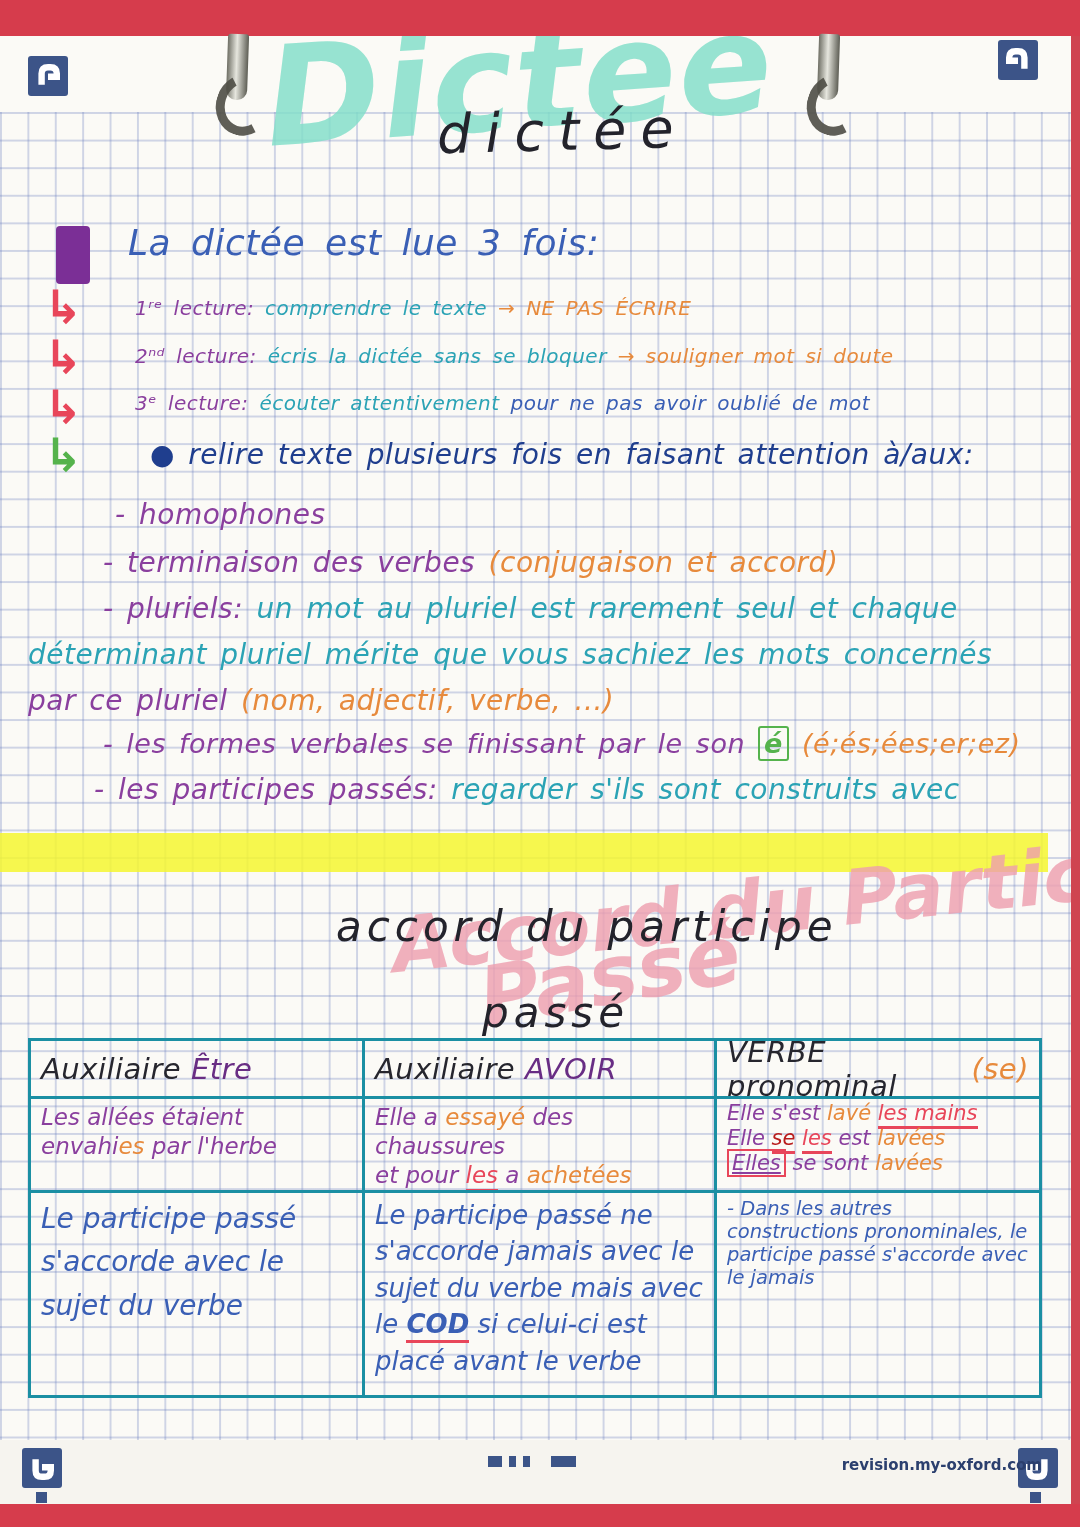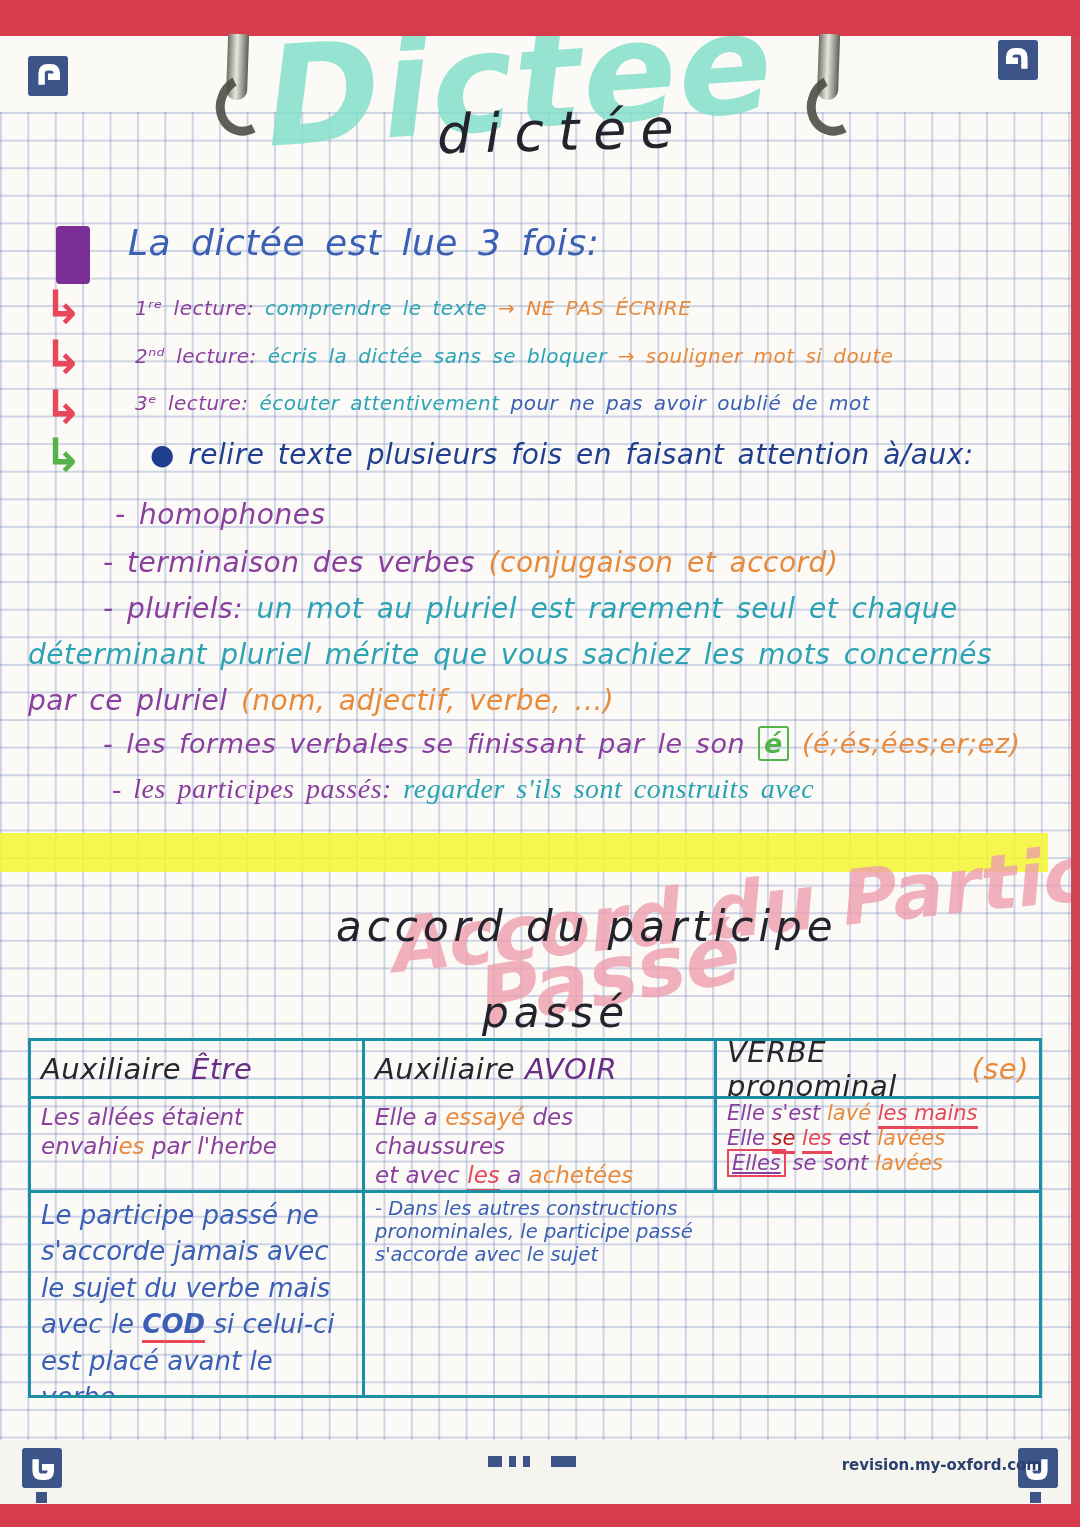--- a/index.html
+++ b/index.html
@@ -145,21 +145,21 @@
   <div class="hw lec" style="left:135px;top:344px;"><span class="seg purple">2ⁿᵈ lecture: </span><span class="seg teal">écris la dictée sans se bloquer </span><span class="seg orange">→ souligner mot si doute</span></div>
   <div class="hw lec" style="left:135px;top:391px;"><span class="seg purple">3ᵉ lecture: </span><span class="seg teal">écouter attentivement </span><span class="seg blue">pour ne pas avoir oublié de mot</span></div>
   <div class="hw lec" style="left:150px;top:438px;font-size:28px;"><span class="seg darkblue">● relire texte plusieurs fois en faisant attention à/aux:</span></div>
 
   <div class="hw pt" style="left:103px;top:498px;margin-left:12px;"><span class="seg purple">- homophones</span></div>
   <div class="hw pt" style="left:103px;top:546px;"><span class="seg purple">- terminaison des verbes </span><span class="seg orange">(conjugaison et accord)</span></div>
   <div class="hw pt" style="left:103px;top:592px;"><span class="seg purple">- pluriels: </span><span class="seg teal">un mot au pluriel est rarement seul et chaque</span></div>
   <div class="hw pt" style="left:28px;top:638px;"><span class="seg teal">déterminant pluriel mérite que vous sachiez les mots concernés</span></div>
   <div class="hw pt" style="left:28px;top:684px;"><span class="seg purple">par ce pluriel </span><span class="seg orange">(nom, adjectif, verbe, ...)</span></div>
   <div class="hw pt" style="left:103px;top:728px;font-size:27px;"><span class="seg purple">- les formes verbales se finissant par le son </span><span class="seg green-box">é</span><span class="seg orange"> (é;és;ées;er;ez)</span></div>
-  <div class="hw pt" style="left:112px;top:773px;font-family:Liberation Serif, serif;"><span class="seg purple">- les participes passés: </span><span class="seg teal">regarder s'ils sont construits avec</span></div>
+  <div class="hw pt" style="left:94px;top:773px;"><span class="seg purple">- les participes passés: </span><span class="seg teal">regarder s'ils sont construits avec</span></div>
 
   <div class="yellow-band"></div>
 
   <div class="s2-hl1">Accord du Participe</div>
   <div class="s2-hl2">Passé</div>
   <div class="s2-script1">accord du participe</div>
   <div class="s2-script2">passé</div>
 
   <div class="ptable">
     <div class="cell hdr">
@@ -174,33 +174,36 @@
         <span class="seg ink">VERBE pronominal </span>
         <span class="seg orange">(se)</span>
       </div>
 
     <div class="cell ex">
       <span class="ln"><span class="seg purple">Les allées étaient</span></span>
       <span class="ln"><span class="seg purple">envahi</span><span class="seg orange">es</span><span class="seg purple"> par l'herbe</span></span>
     </div>
     <div class="cell ex">
       <span class="ln"><span class="seg purple">Elle a </span><span class="seg orange">essayé</span><span class="seg purple"> des chaussures</span></span>
-      <span class="ln"><span class="seg purple">et avec </span><span class="seg red-ul">les</span><span class="seg purple"> a </span><span class="seg orange">achetées</span></span>
+      <span class="ln"><span class="seg purple">et pour </span><span class="seg red-ul">les</span><span class="seg purple"> a </span><span class="seg orange">achetées</span></span>
     </div>
     <div class="cell ex ex3 last-col">
       <span class="ln"><span class="seg purple">Elle s'est </span><span class="seg orange">lavé</span><span class="seg purple"> </span><span class="seg red-ul">les mains</span></span>
       <span class="ln"><span class="seg purple">Elle </span><span class="seg purple-ul">se</span><span class="seg purple"> </span><span class="seg red-ul">les</span><span class="seg purple"> est </span><span class="seg orange">lavées</span></span>
       <span class="ln"><span class="seg red-box">Elles</span><span class="seg purple"> se sont </span><span class="seg orange">lavées</span></span>
     </div>
 
+    <div class="cell rule1 last-row">
+      <span class="ln" style="white-space:normal;"><span class="seg blue">Le participe passé s'accorde avec le sujet du verbe</span></span>
+    </div>
     <div class="cell rule2 last-row">
       <span class="ln"><span class="seg blue">Le participe passé ne s'accorde jamais avec le sujet du verbe mais avec le </span><span class="seg blue-redul">COD</span><span class="seg blue"> si celui-ci est placé avant le verbe</span></span>
     </div>
     <div class="cell rule3 last-col last-row">
-      <span class="ln"><span class="seg blue">- Dans les autres constructions pronominales, le participe passé s'accorde avec le sujet</span></span>
+      <span class="ln"><span class="seg blue">- Dans les autres constructions pronominales, le participe passé s'accorde avec le jamais</span></span>
     </div>
   </div>
 
   <div class="footer-marks">
     <span class="fm m1"></span>
     <span class="fm m2"></span>
     <span class="fm m3"></span>
     <span class="fm m4"></span>
   </div>
   <div class="footer-url">revision.my-oxford.com</div>

